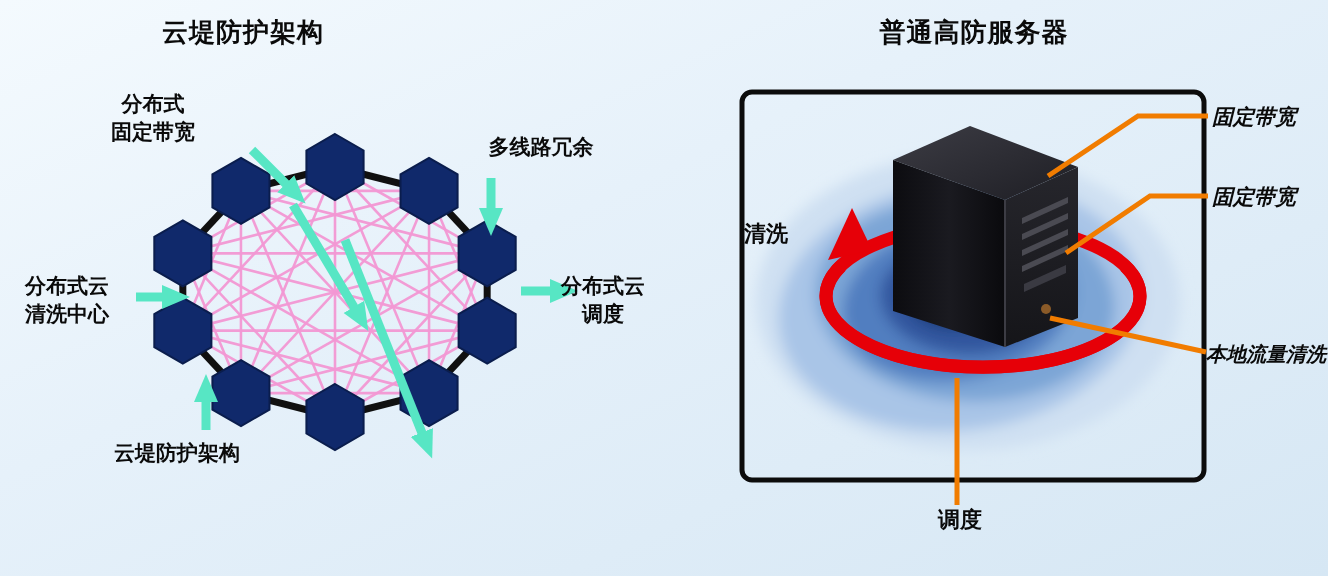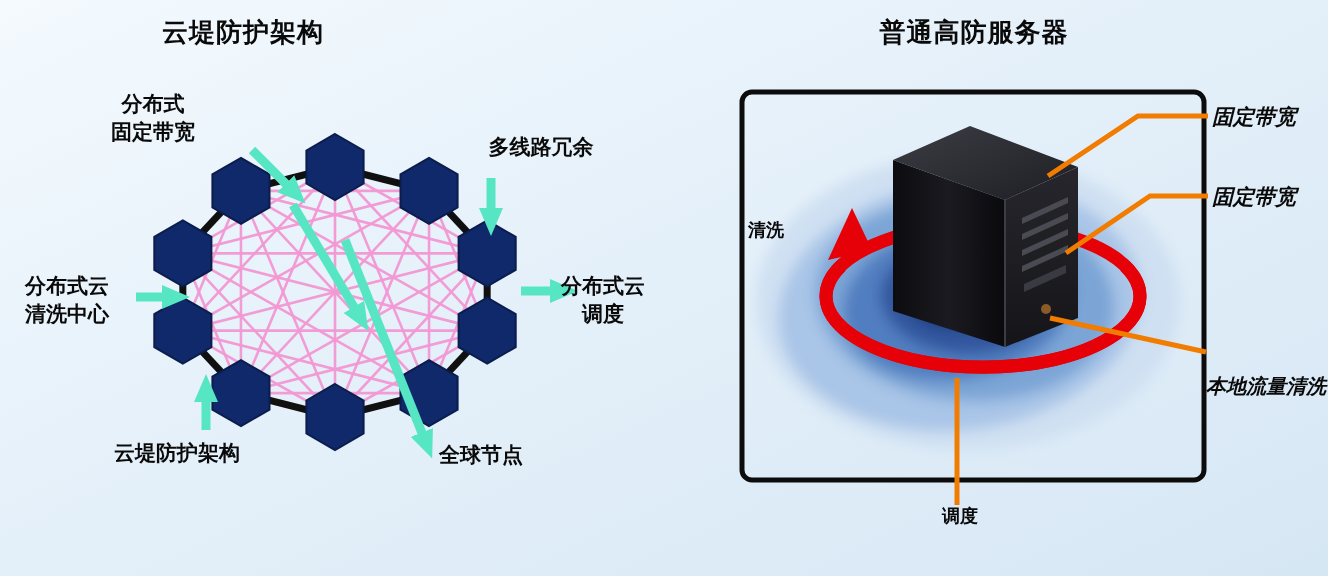--- a/index.html
+++ b/index.html
@@ -10,22 +10,22 @@
     position:relative; overflow:hidden;
   }
   .canvas { position:absolute; inset:0; }
   svg.scene { position:absolute; left:0; top:0; }
   .lbl {
     position:absolute; color:#0a0a0a; font-weight:700;
     white-space:pre-line; text-align:center; line-height:1.33;
   }
   .title { font-size:26px; letter-spacing:1px; }
   .l21 { font-size:21px; }
-  .l20 { font-size:20px;margin-top:32px; }
-  .l22 { font-size:18px; }
+  .l20 { font-size:20px; }
+  .l22 { font-size:22px; }
   .ta-left { text-align:left;font-style:italic; }
 </style>
 </head>
 <body>
 
 <div class="canvas">
 
   <svg class="scene" width="1328" height="576" viewBox="0 0 1328 576">
     <defs>
       <marker id="teal-head" markerUnits="userSpaceOnUse" markerWidth="34" markerHeight="34" refX="6" refY="17" orient="auto">
@@ -166,20 +166,19 @@
   <div class="lbl title" style="left:852px; top:15px; width:244px">普通高防服务器</div>
 
   <div class="lbl l21" style="left:58px; top:90px; width:190px">分布式
 固定带宽</div>
   <div class="lbl l21" style="left:448px; top:133px; width:186px">多线路冗余</div>
   <div class="lbl l21" style="left:2px; top:272px; width:130px">分布式云
 清洗中心</div>
   <div class="lbl l21" style="left:538px; top:272px; width:130px">分布式云
 调度</div>
   <div class="lbl l21" style="left:72px; top:439px; width:210px">云堤防护架构</div>
-  <div class="lbl l21" style="left:394px; top:441px; width:174px">全球节点</div>
 
   <div class="lbl l22" style="left:730px; top:219px; width:72px">清洗</div>
   <div class="lbl l21 ta-left" style="left:1212px; top:103px; width:112px">固定带宽</div>
   <div class="lbl l21 ta-left" style="left:1212px; top:183px; width:112px">固定带宽</div>
   <div class="lbl l20 ta-left" style="left:1206px; top:341px; width:122px">本地流量清洗</div>
   <div class="lbl l22" style="left:930px; top:505px; width:60px">调度</div>
 </div>
 
 </body></html>

